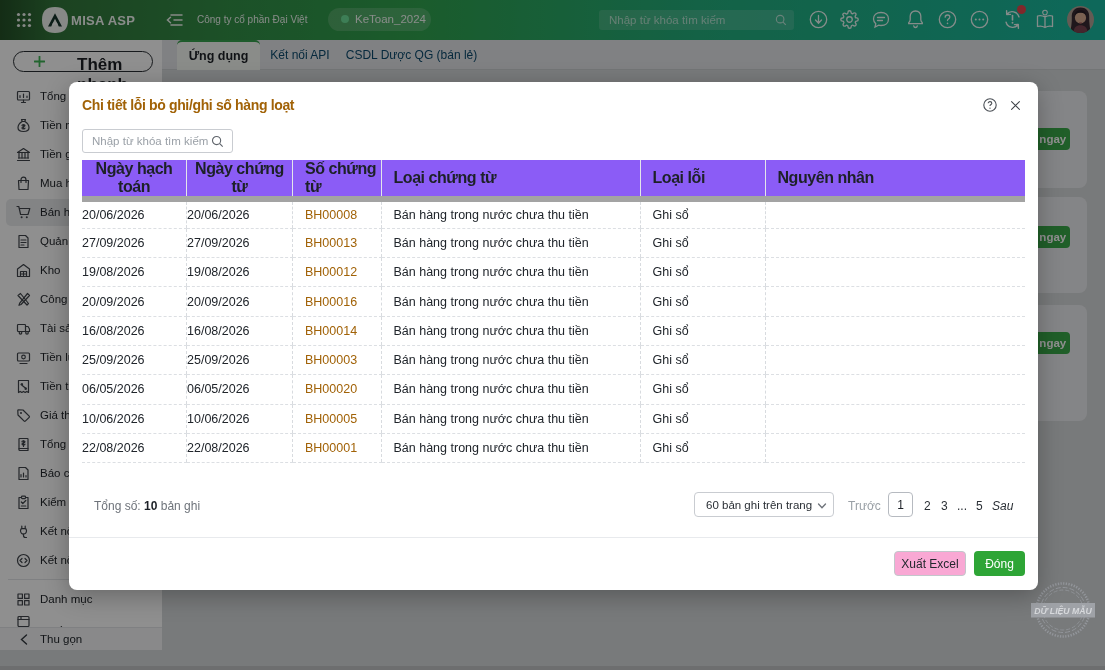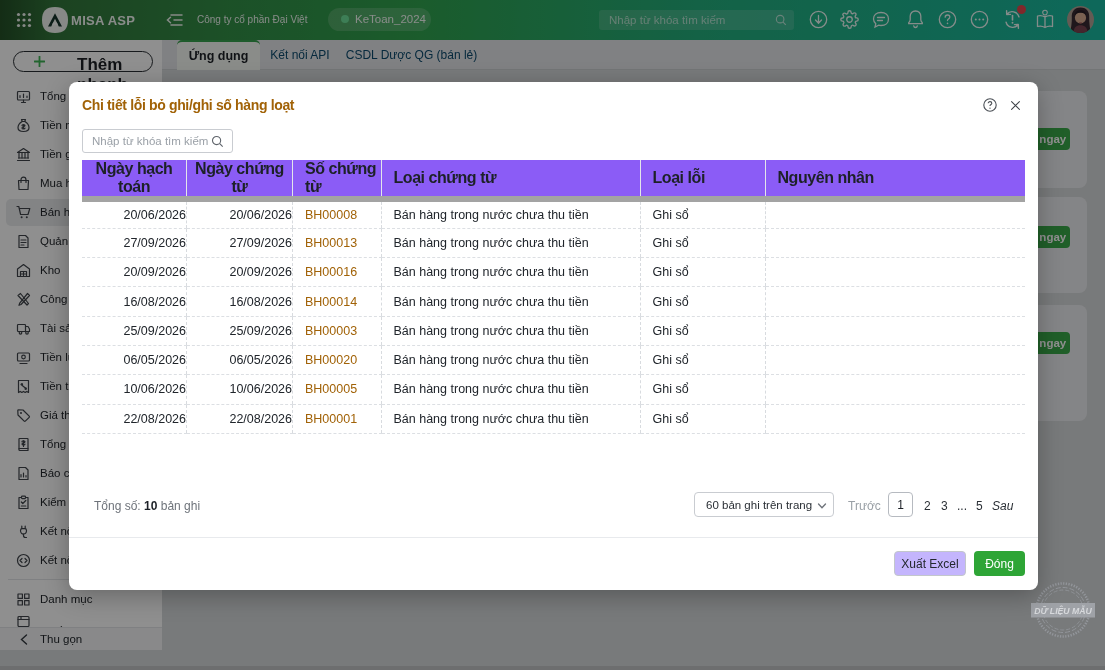--- a/index.html
+++ b/index.html
@@ -26,29 +26,29 @@
 #modal { position:absolute; z-index:70; left:69px; top:82px; width:969px; height:508px; background:#fff; border-radius:8px; box-shadow:0 6px 24px rgba(0,0,0,0.28); }
 #mtitle { position:absolute; left:13px; top:15px; font-size:14px; font-weight:bold; letter-spacing:-0.35px; color:#a16207; }
 #mhelp { position:absolute; left:914px; top:16px; width:14px; height:14px; color:#4a4f55; }
 #mclose { position:absolute; left:941px; top:17.5px; width:11px; height:11px; color:#3c4147; }
 #msearch { position:absolute; left:13px; top:47px; width:151px; height:24px; border:1px solid #c9ccd1; border-radius:3px; }
 #msearch span { position:absolute; left:9px; top:5px; font-size:11.5px; color:#9aa0a7; }
 #msearch svg { position:absolute; right:8px; top:5px; width:13px; height:13px; color:#5f646b; }
 #mtable { position:absolute; left:13px; top:78px; width:943px; font-size:12.5px; color:#20252b; }
 #mtable table { border-collapse:collapse; width:943px; table-layout:fixed; }
 #mtable th { height:28px; background:#8b5cf6; font-size:16px; font-weight:bold; letter-spacing:-0.45px; color:#1d2127; border-bottom:6px solid #a3a3a3; padding:0; }
-#mtable td { height:29.3px; padding:0; border-bottom:1px dashed #dcdfe3; text-align:right; }
+#mtable td { height:29.3px; padding:0; border-bottom:1px dashed #dcdfe3; text-align:left; }
 #mtable th + th { border-left:1px solid #e3e6ea; }
 #mtable td + td { border-left:1px dashed #d8dbdf; }
 #mtable th:nth-child(n+3), #mtable td:nth-child(n+3) { text-align:left; padding-left:12px; }
 #mtable .lnk { color:#a16207; }
 #mfoot { position:absolute; left:0; top:410px; width:969px; height:37px; font-size:12px; color:#6e737a; }
 #msep { position:absolute; left:0; top:455px; width:969px; height:1px; background:#e8eaed; }
 .mbtn { position:absolute; top:469px; height:25px; border-radius:4px; font-size:12px; display:flex; align-items:center; justify-content:center; }
-#bexcel { left:825px; width:72px; background:#c4b5fd; border:1px solid #c3c7cb; color:#23282e; }
+#bexcel { left:825px; width:72px; background:#f9a8d4; border:1px solid #c3c7cb; color:#23282e; }
 #bdong { left:905px; width:51px; background:#2ea536; color:#fff; }
 svg { display:block; }
 .hic { color:rgba(255,255,255,0.92); }
 </style>
 </head>
 <body>
 <div id="header">
   <svg class="habs hic" style="left:16px;top:12px;" width="16" height="16" viewBox="0 0 16 16" fill="currentColor">
       <g>
         <circle cx="2.5" cy="2.5" r="1.6"></circle>
@@ -377,20 +377,28 @@
           </tr>
     <tr>
             <td>27/09/2026</td>
             <td>27/09/2026</td>
             <td class="lnk">BH00013</td>
             <td>Bán hàng trong nước chưa thu tiền</td>
             <td>Ghi sổ</td>
             <td></td>
           </tr>
     <tr>
+            <td>19/08/2026</td>
+            <td>19/08/2026</td>
+            <td class="lnk">BH00012</td>
+            <td>Bán hàng trong nước chưa thu tiền</td>
+            <td>Ghi sổ</td>
+            <td></td>
+          </tr>
+    <tr>
             <td>20/09/2026</td>
             <td>20/09/2026</td>
             <td class="lnk">BH00016</td>
             <td>Bán hàng trong nước chưa thu tiền</td>
             <td>Ghi sổ</td>
             <td></td>
           </tr>
     <tr>
             <td>16/08/2026</td>
             <td>16/08/2026</td>

